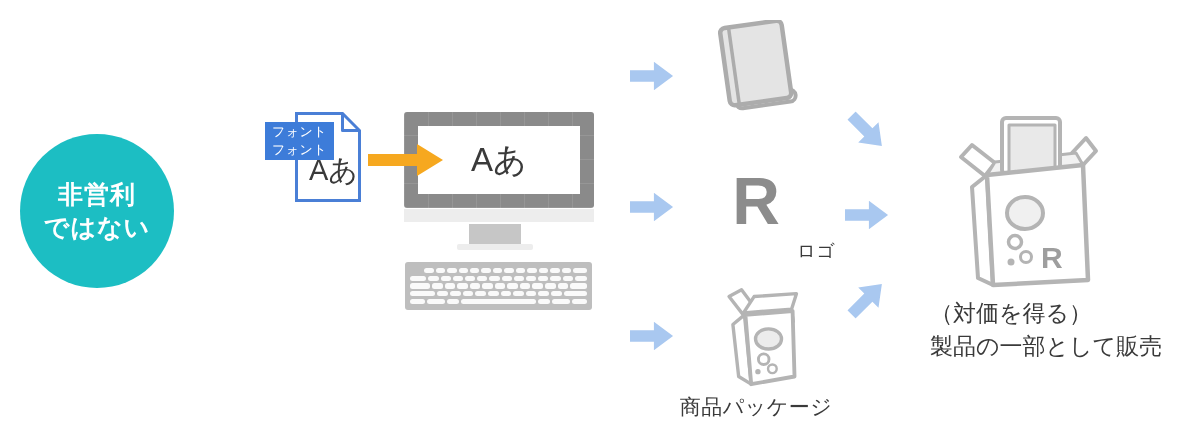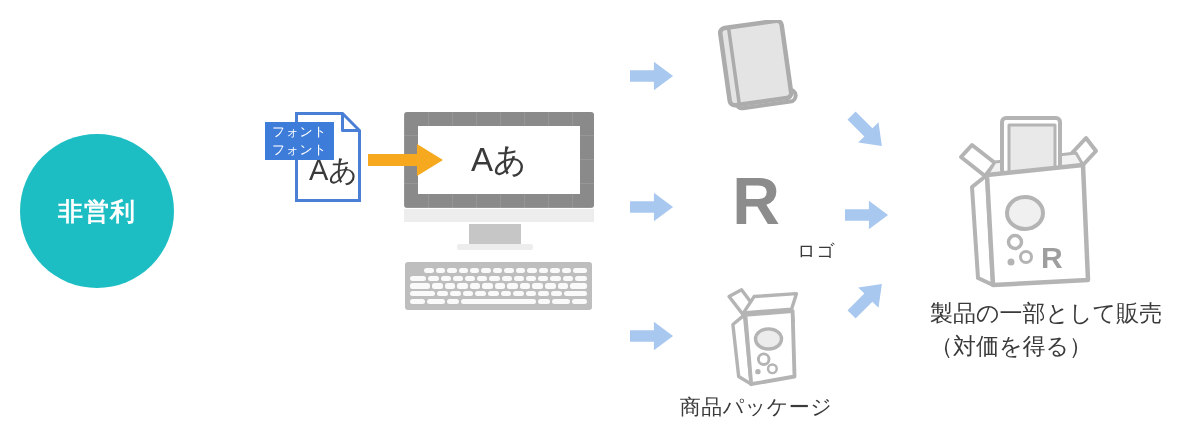--- a/index.html
+++ b/index.html
@@ -58,20 +58,21 @@
   .product-box{position:absolute;left:955px;top:110px;}
   .caption{position:absolute;left:930px;top:297px;font-size:23px;line-height:33px;color:#3a3a3a;}
 </style>
 </head>
 <body>
 
 <div id="canvas">
 
   <div class="badge">
     <div>非営利</div>
+    <div>ではない</div>
   </div>
 
   <div class="font-file">
     <svg class="doc" width="66" height="90" viewBox="0 0 66 90">
       <path d="M1.5,1.5 H47.5 L64.5,18.5 V88.5 H1.5 Z" fill="#ffffff" stroke="#4a7fd6" stroke-width="3"></path>
       <path d="M47.5,1.5 V18.5 H64.5" fill="none" stroke="#4a7fd6" stroke-width="3" stroke-linejoin="round"></path>
     </svg>
     <div class="tag">
       <span>フォント</span>
       <span>フォント</span>
@@ -242,17 +243,17 @@
       <path d="M32,65 L128,55 L133,170 L38,175 Z" fill="#ffffff" stroke-width="4.5"></path>
       <ellipse cx="70" cy="103" rx="18" ry="16" fill="#f0f0f0" stroke-width="4"></ellipse>
       <circle cx="60" cy="132" r="6.5" fill="#ffffff" stroke-width="3.5"></circle>
       <circle cx="71" cy="147" r="5.5" fill="#ffffff" stroke-width="3"></circle>
       <circle cx="56" cy="152" r="3.5" fill="#b4b4b4" stroke="none"></circle>
       <text x="86" y="158" font-size="30" font-weight="bold" fill="#9e9e9e" stroke="none" font-family="Liberation Sans, sans-serif">R</text>
     </g>
   </svg>
 
   <div class="caption">
+    <div>（対価を得る）</div>
     <div>製品の一部として販売</div>
-    <div>（対価を得る）</div>
   </div>
 
 </div>
 
 </body></html>

